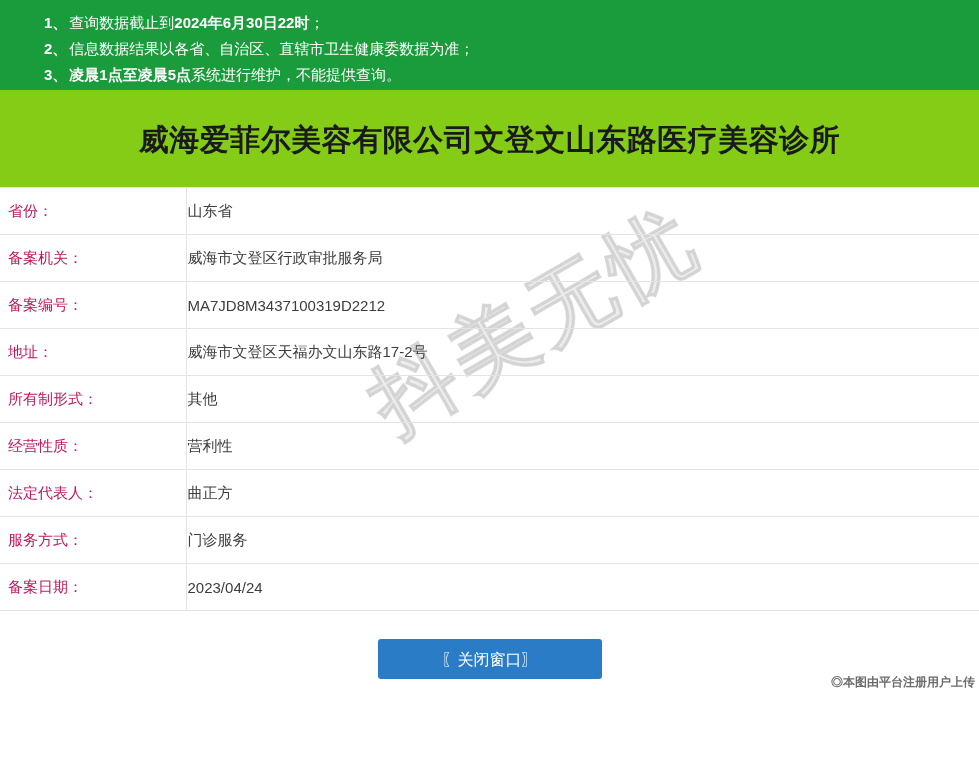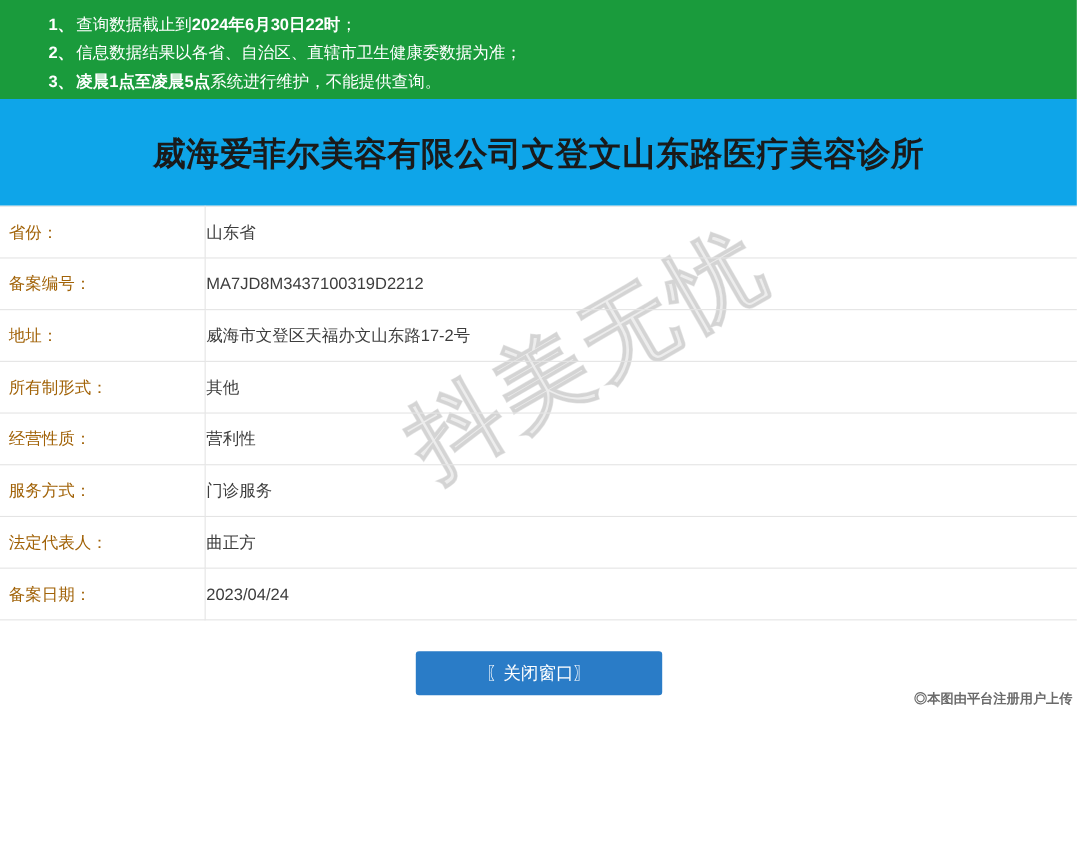--- a/index.html
+++ b/index.html
@@ -35,21 +35,21 @@
   .notice-num {
     font-weight: bold;
     margin-right: 2px;
   }
   .notice-text b { font-weight: bold; }
 
   
   .title-wrap {
     padding: 30px 0 26px 0;
     text-align: center;
-    background: #0ea5e9;
+    background: #84cc16;
   }
   .page-title {
     font-size: 30px;
     font-weight: bold;
     color: #1a1a1a;
     letter-spacing: 0.5px;
   }
 
   
   .info-table {
@@ -65,21 +65,21 @@
     border-top: 1px solid #e4e4e4;
     border-bottom: 1px solid #e4e4e4;
     font-size: 15px;
     color: #333333;
     background: transparent;
   }
   .info-table td.label {
     width: 186px;
     padding-left: 8px;
     border-right: 1px solid #e4e4e4;
-    color: #a16207;
+    color: #be185d;
   }
   .info-table td.value {
     color: #3d3d3d;
   }
 
   
   .watermark {
     position: absolute;
     left: 355px;
     top: 265px;
@@ -148,42 +148,46 @@
 
 <div class="watermark">抖美无忧</div>
 
 <table class="info-table">
   <tbody>
     <tr>
       <td class="label">省份：</td>
       <td class="value">山东省</td>
     </tr>
     <tr>
+      <td class="label">备案机关：</td>
+      <td class="value">威海市文登区行政审批服务局</td>
+    </tr>
+    <tr>
       <td class="label">备案编号：</td>
       <td class="value">MA7JD8M3437100319D2212</td>
     </tr>
     <tr>
       <td class="label">地址：</td>
       <td class="value">威海市文登区天福办文山东路17-2号</td>
     </tr>
     <tr>
       <td class="label">所有制形式：</td>
       <td class="value">其他</td>
     </tr>
     <tr>
       <td class="label">经营性质：</td>
       <td class="value">营利性</td>
     </tr>
     <tr>
+      <td class="label">法定代表人：</td>
+      <td class="value">曲正方</td>
+    </tr>
+    <tr>
       <td class="label">服务方式：</td>
       <td class="value">门诊服务</td>
-    </tr>
-    <tr>
-      <td class="label">法定代表人：</td>
-      <td class="value">曲正方</td>
     </tr>
     <tr>
       <td class="label">备案日期：</td>
       <td class="value">2023/04/24</td>
     </tr>
   </tbody>
 </table>
 
 <div class="footer">
   <button class="close-button">〖关闭窗口〗</button>

